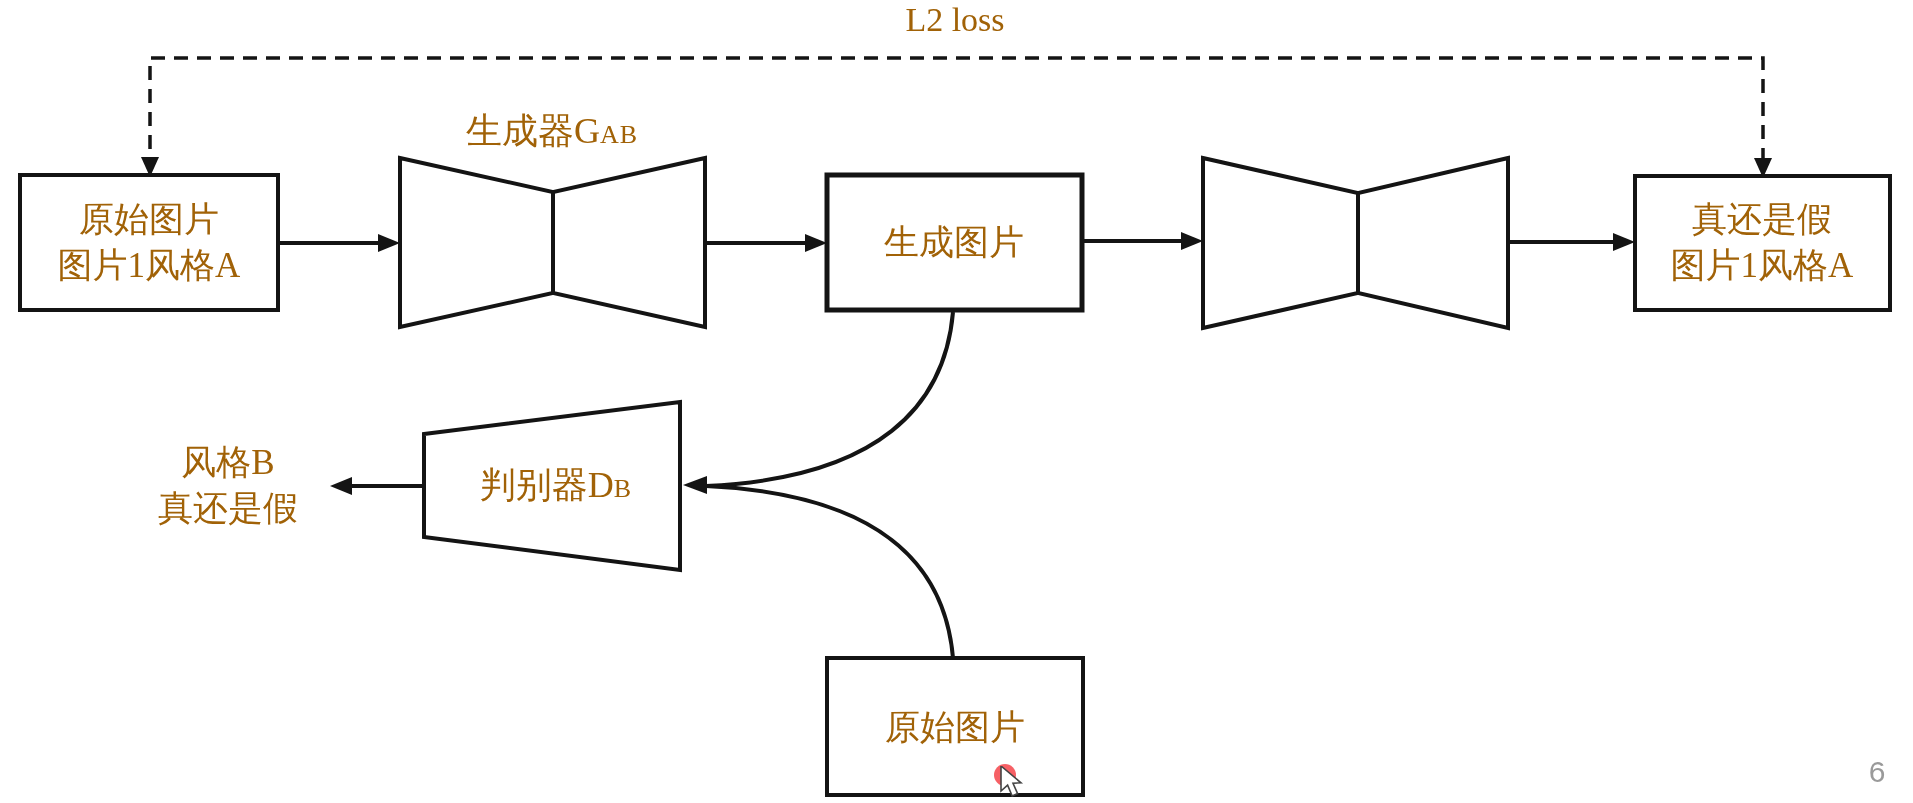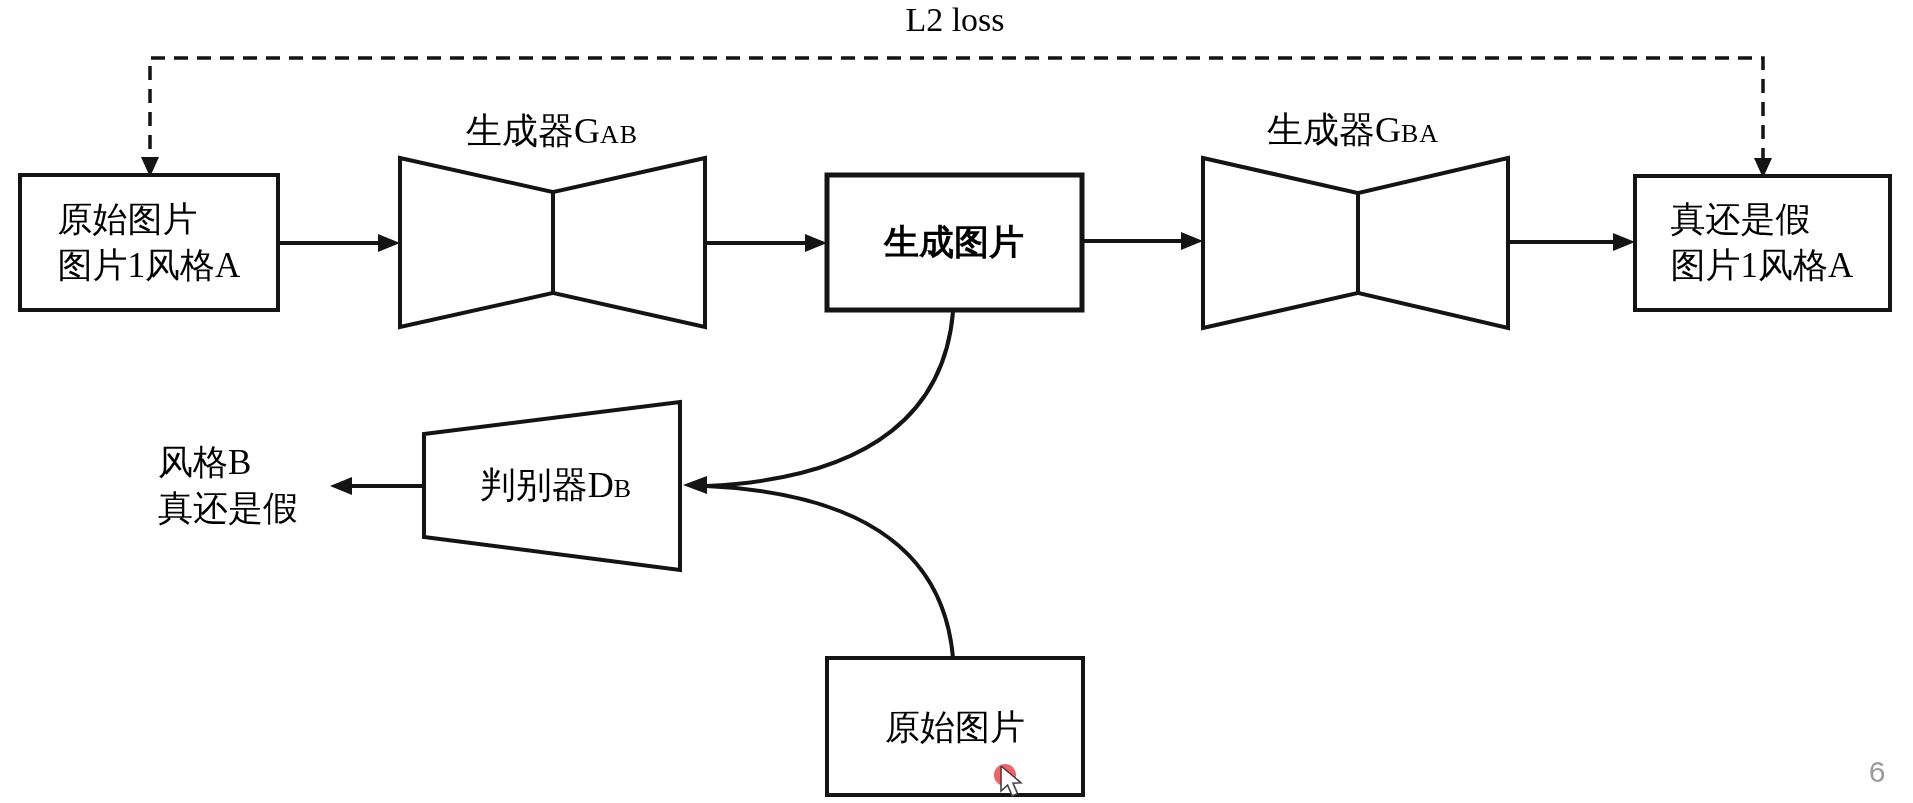--- a/index.html
+++ b/index.html
@@ -8,22 +8,23 @@
     width:1913px;height:803px;
     background:#ffffff;
     overflow:hidden;
     font-family:"Liberation Serif","DejaVu Serif",serif;
     color:#141414;
   }
   .svg-layer{position:absolute;left:0;top:0;}
   .lbl{
     position:absolute;
     transform:translate(-50%,-50%);
+    text-align:center;
     white-space:nowrap;
-    color:#000000;
+    color:#a16207;
     line-height:46px;
     font-size:35px;
   }
   .lbl .sub{font-size:26px;letter-spacing:1px;}
   .gen-label{font-size:36px;line-height:52px;}
   .disc-label{font-size:36px;line-height:40px;}
   .l2-label{font-size:34px;line-height:36px;}
   .page-num{
     position:absolute;
     font-family:"Liberation Sans","DejaVu Sans",sans-serif;
@@ -84,30 +85,27 @@
       <polygon points="683,485 707,476 707,494" fill="#141414" stroke="none"></polygon>
     </g>
   </svg>
 
   <div class="lbl l2-label" style="left:955px;top:20px;">L2 loss</div>
 
   <div class="lbl gen-label" style="left:552px;top:133px;">
     <span>生成器G</span><span class="sub">AB</span>
   </div>
 
-  <div class="lbl gen-label" style="left:1353px;top:132px;">
-    <span>生成器G</span><span class="sub">BA</span>
-  </div>
 
   <div class="lbl" style="left:149px;top:243px;">
     <div>原始图片</div>
     <div>图片1风格A</div>
   </div>
 
-  <div class="lbl" style="left:954px;top:243px;font-weight:bold;">
+  <div class="lbl" style="left:954px;top:243px;">
     <div>生成图片</div>
   </div>
 
   <div class="lbl" style="left:1762px;top:243px;">
     <div>真还是假</div>
     <div>图片1风格A</div>
   </div>
 
   <div class="lbl" style="left:955px;top:728px;">
     <div>原始图片</div>

